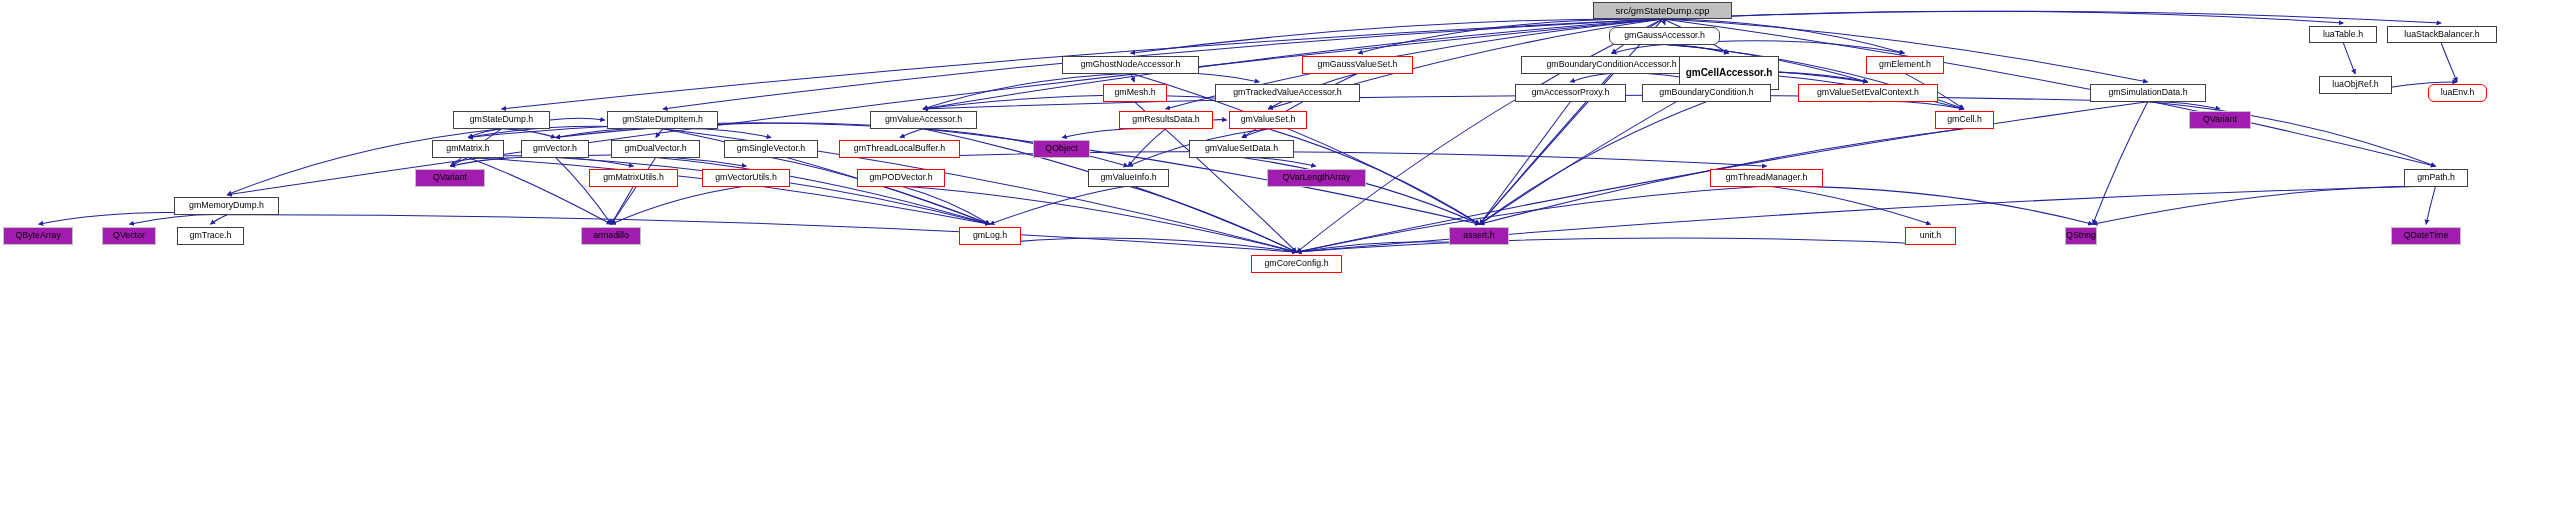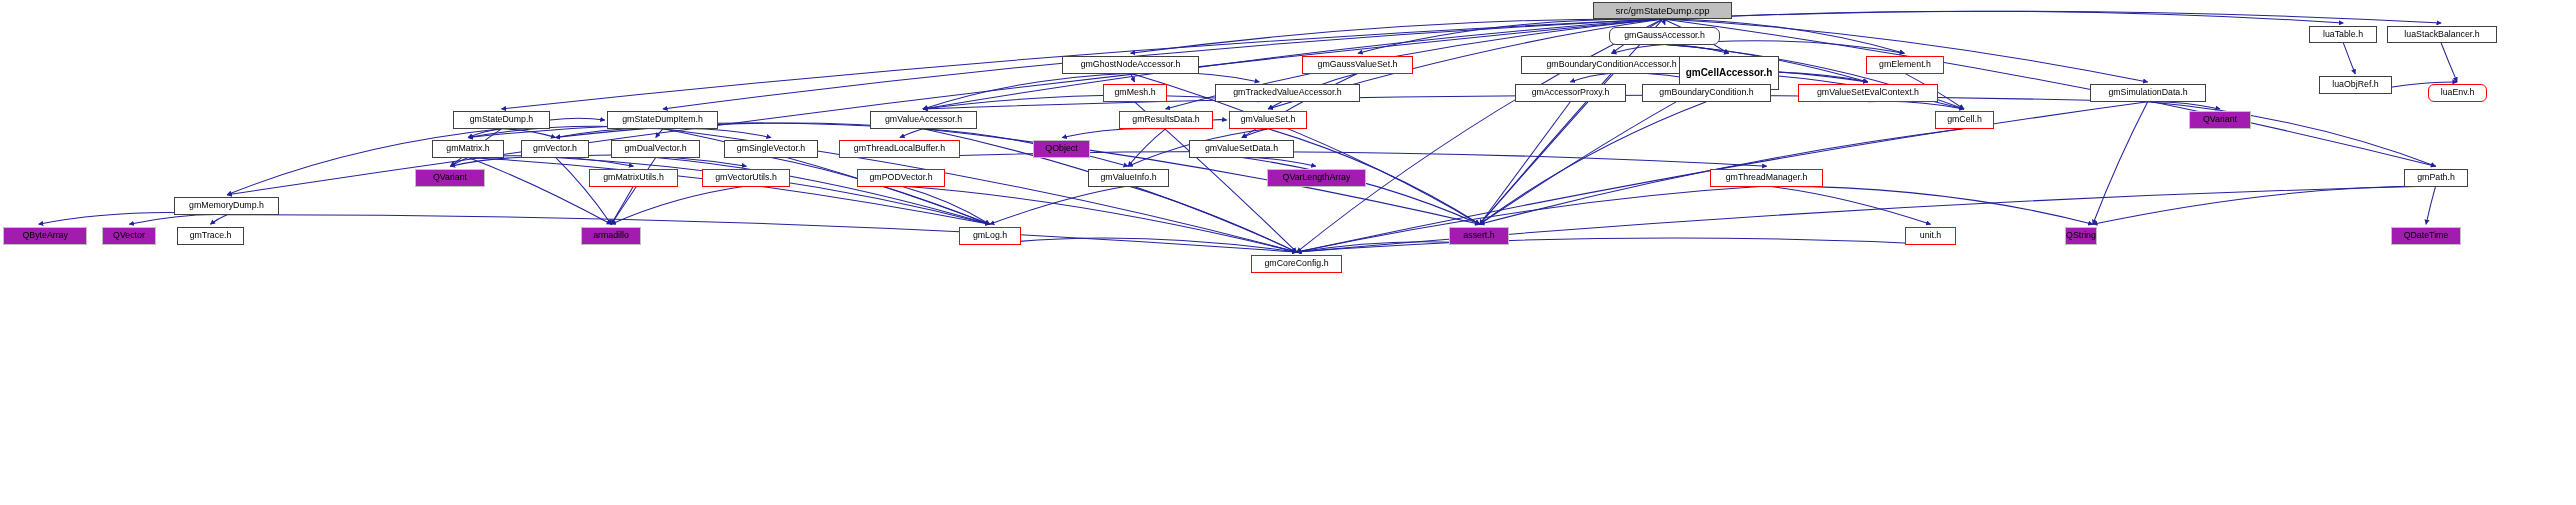--- a/index.html
+++ b/index.html
@@ -251,21 +251,21 @@
       </div>
       <div class="node n-red" style="left: 1710px; top: 169px; width: 113px; height: 17.5px; font-size: 8.8px;">
         <span>gmThreadManager.h</span>
       </div>
       <div class="node n-hdr" style="left: 2404px; top: 169px; width: 64px; height: 17.5px; font-size: 8.8px;">
         <span>gmPath.h</span>
       </div>
       <div class="node n-cur" style="left: 174px; top: 197px; width: 105px; height: 17.5px; font-size: 8.8px;">
         <span>gmMemoryDump.h</span>
       </div>
-      <div class="node n-sys" style="left: 3.2px; top: 227px; width: 84px; height: 17.5px; font-size: 8.8px;">
+      <div class="node n-sys" style="left: 3.2px; top: 227px; width: 70px; height: 17.5px; font-size: 8.8px;">
         <span>QByteArray</span>
       </div>
       <div class="node n-sys" style="left: 102px; top: 227px; width: 54px; height: 17.5px; font-size: 8.8px;">
         <span>QVector</span>
       </div>
       <div class="node n-cur" style="left: 177px; top: 227px; width: 67px; height: 17.5px; font-size: 8.8px;">
         <span>gmTrace.h</span>
       </div>
       <div class="node n-sys" style="left: 581px; top: 227px; width: 60px; height: 17.5px; font-size: 8.8px;">
         <span>armadillo</span>

